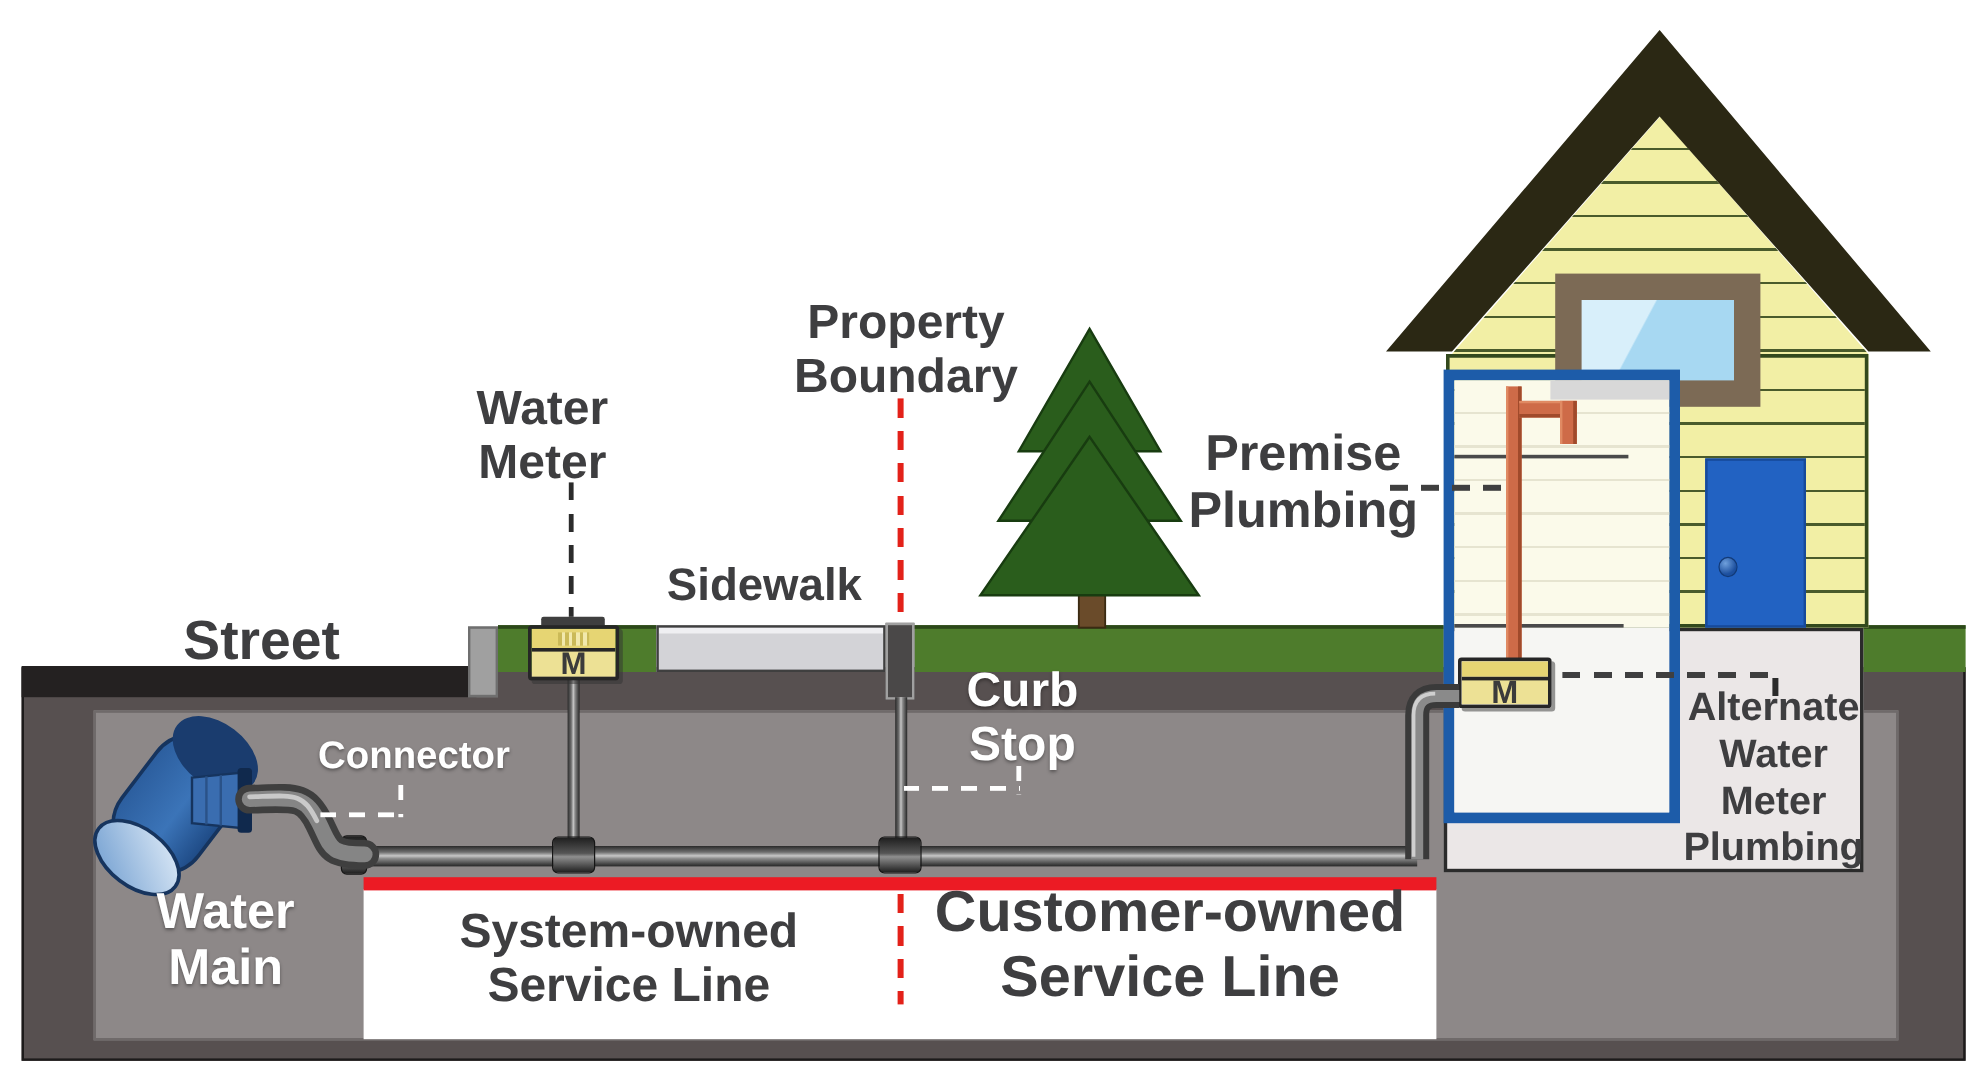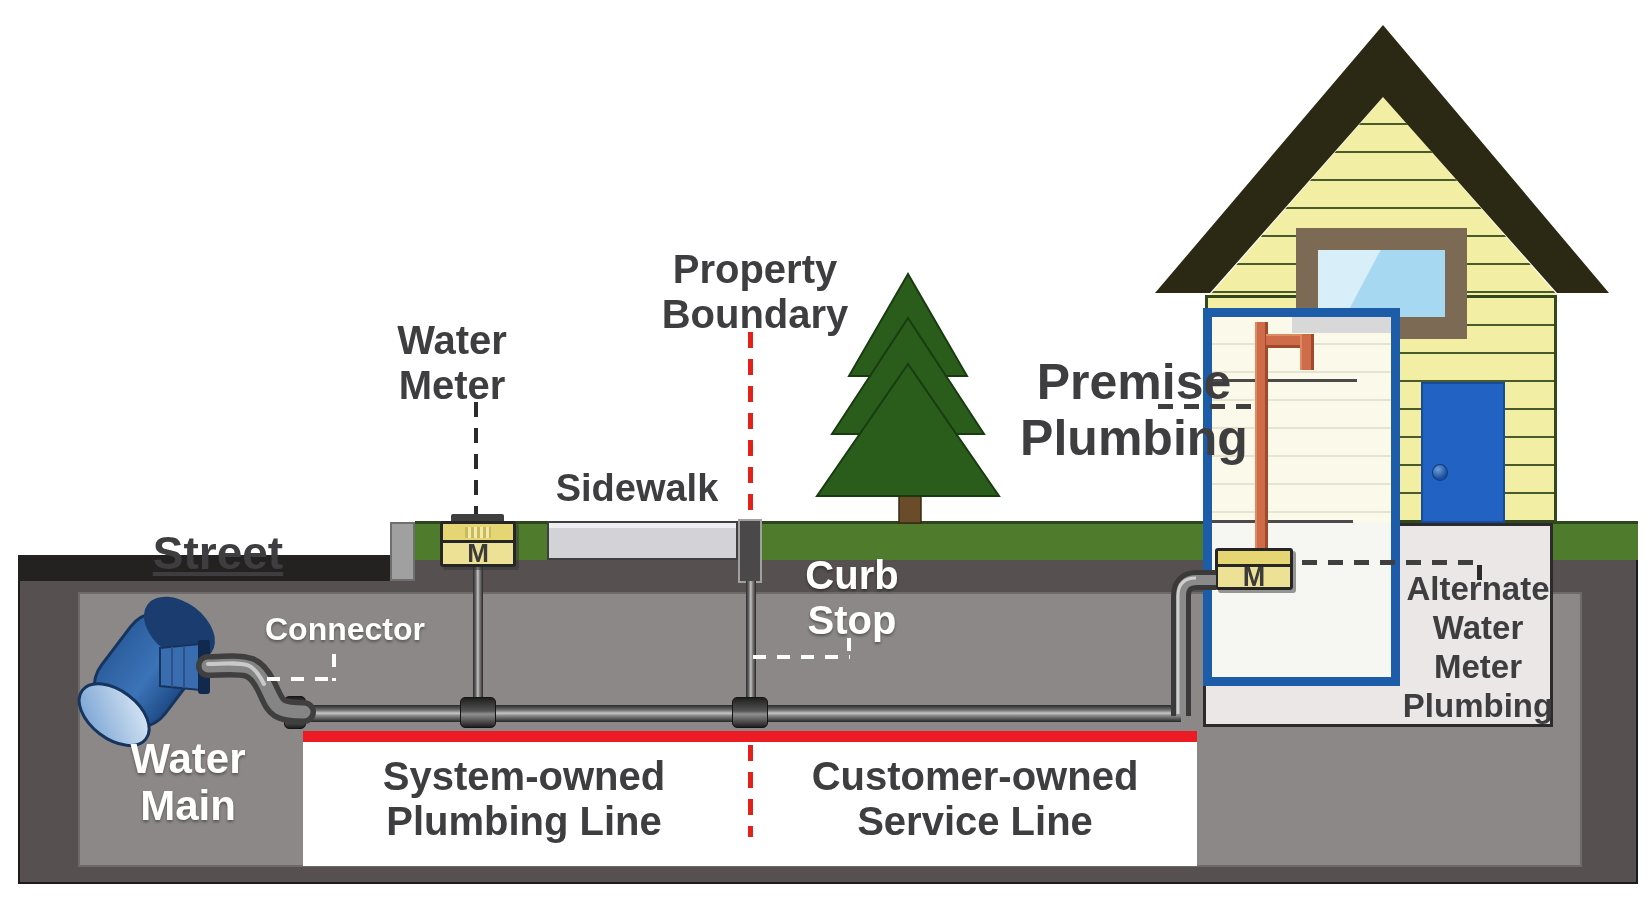--- a/index.html
+++ b/index.html
@@ -172,35 +172,35 @@
   <div class="abs vdash red" style="left:748px;top:332px;width:5px;height:188px;"></div>
   <div class="abs vdash red" style="left:748px;top:745px;width:5px;height:92px;"></div>
   <div class="abs vdash white" style="left:847px;top:638px;width:4px;height:24px;"></div>
   <div class="abs hdash white" style="left:753px;top:655px;width:97px;height:4px;"></div>
   <div class="abs hdash white" style="left:267px;top:677px;width:72px;height:4px;"></div>
   <div class="abs vdash white" style="left:332px;top:654px;width:4px;height:27px;"></div>
   <div class="abs hdash dark" style="left:1158px;top:404px;width:97px;height:5px;"></div>
   <div class="abs hdash dark" style="left:1302px;top:560px;width:180px;height:5px;"></div>
   <div class="abs vdash dark" style="left:1477px;top:565px;width:5px;height:20px;"></div>
 
-  <div class="lbl" style="left:218px;top:528px;font-size:46px;text-decoration:underline;">Street</div>
+  <div class="lbl" style="left:218px;top:508px;font-size:46px;">Street</div>
   <div class="lbl" style="left:452px;top:318px;font-size:40px;">Water
 Meter</div>
   <div class="lbl" style="left:637px;top:467px;font-size:38px;">Sidewalk</div>
   <div class="lbl white" style="left:852px;top:553px;font-size:40px;">Curb
 Stop</div>
   <div class="lbl" style="left:755px;top:247px;font-size:40px;">Property
 Boundary</div>
   <div class="lbl white" style="left:345px;top:612px;font-size:32px;">Connector</div>
   <div class="lbl white" style="left:188px;top:735px;font-size:42px;">Water
 Main</div>
-  <div class="lbl" style="left:1086px;top:354px;font-size:50px;margin-left:48px;">Premise
+  <div class="lbl" style="left:1086px;top:354px;font-size:42px;">Premise
 Plumbing</div>
   <div class="lbl" style="left:1478px;top:570px;font-size:33px;line-height:1.18;">Alternate
 Water
 Meter
 Plumbing</div>
   <div class="lbl" style="left:524px;top:754px;font-size:40px;">System-owned
-Plumbing Line</div>
-  <div class="lbl" style="left:975px;top:754px;font-size:40px;">Customer-owned
 Service Line</div>
+  <div class="lbl" style="left:975px;top:734px;font-size:48px;">Customer-owned
+Service Line</div>
 
 </div>
 
 </body></html>

